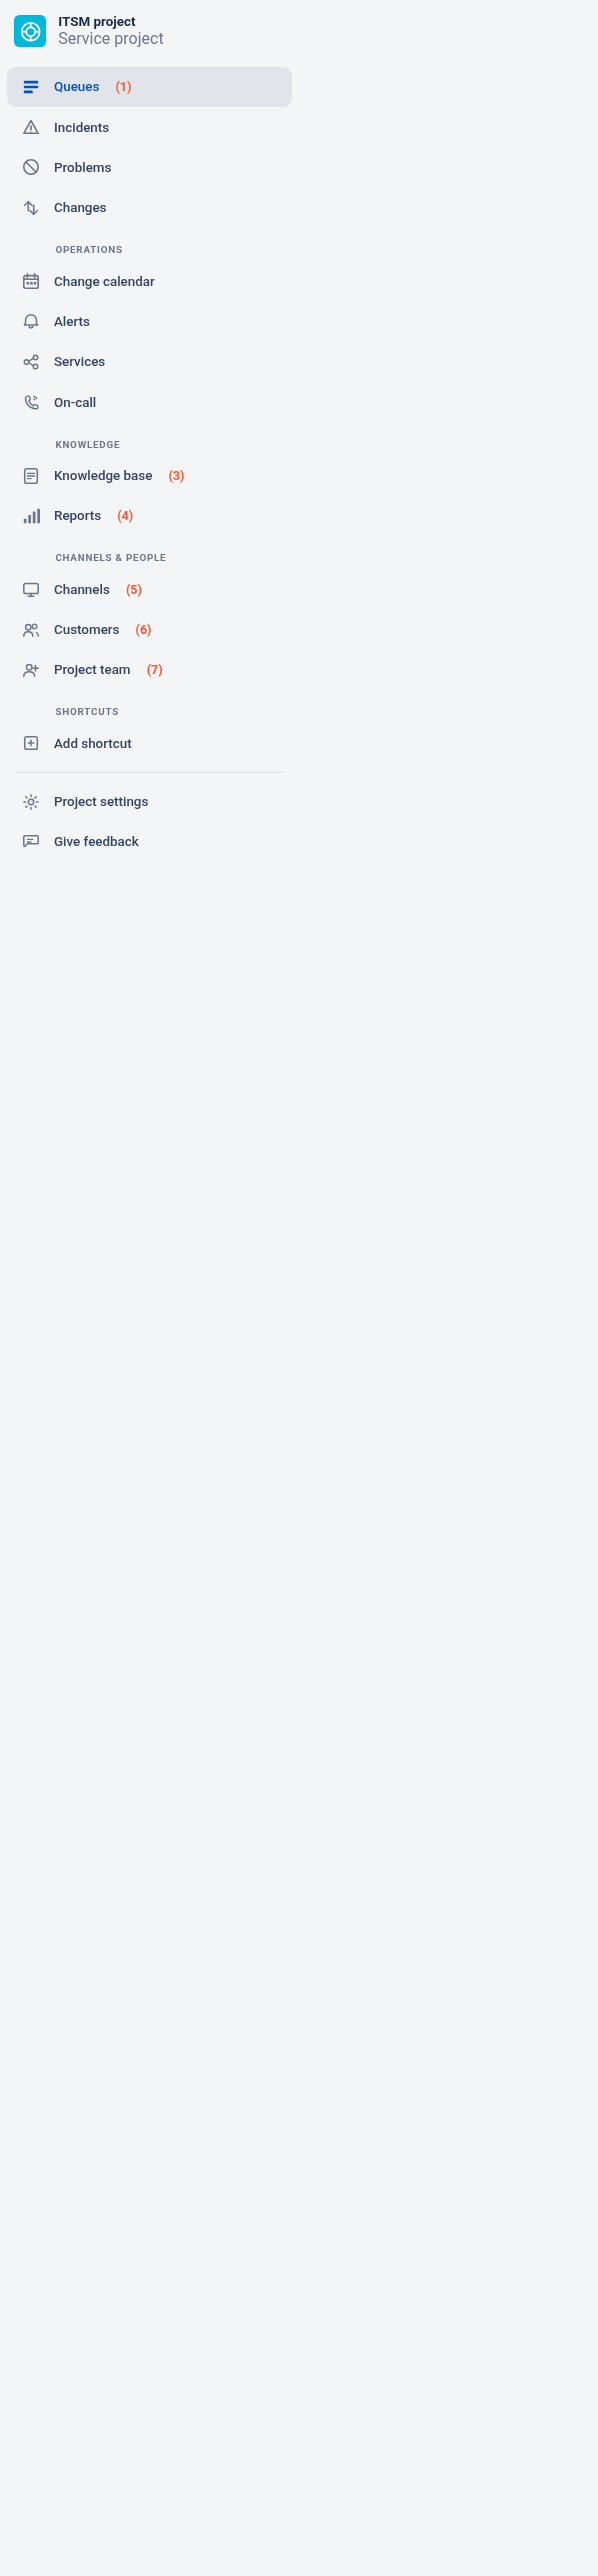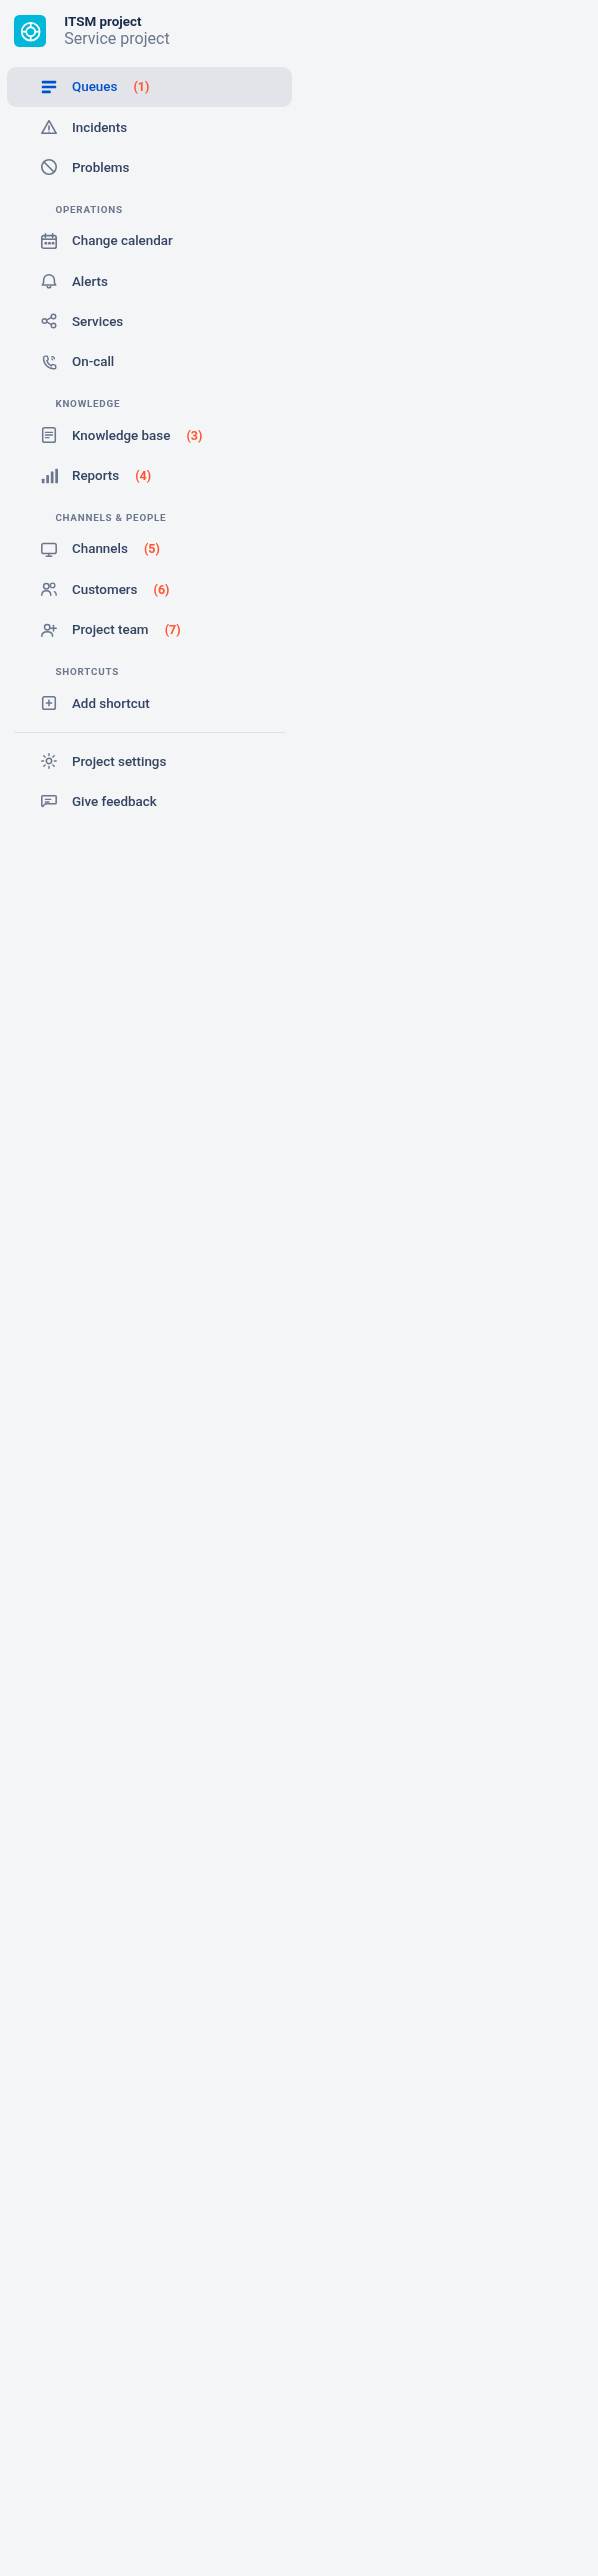--- a/index.html
+++ b/index.html
@@ -18,21 +18,21 @@
     .sidebar {
       background: #f4f5f7;
       width: 299px;
       padding: 0;
     }
 
     .project-header {
       display: flex;
       align-items: center;
       padding: 14.3px 14.3px 18px 14.3px;
-      gap: 18px;
+      gap: 12px;
     }
 
     .project-logo {
       width: 32px;
       height: 32px;
       background: #00b8d9;
       border-radius: 5.3px;
       display: flex;
       align-items: center;
       justify-content: center;
@@ -56,21 +56,21 @@
     }
 
     .project-type {
       font-size: 16px;
       color: #6b778c;
     }
 
     .nav-item {
       display: flex;
       align-items: center;
-      padding: 9px 31px;
+      padding: 9px 13px;
       gap: 12.5px;
       cursor: pointer;
       border-radius: 9px;
       margin: 0.9px 7.1px;
       color: #344563;
       text-decoration: none;
     }
 
     .nav-item.active {
       background: #e2e4e9;
@@ -172,20 +172,31 @@
   <div class="nav-item">
     <span class="nav-icon">
       <svg width="18" height="18" viewBox="0 0 20 20" fill="none">
         <circle cx="10" cy="10" r="8" stroke="#6b778c" stroke-width="1.8" fill="none"></circle>
         <line x1="4.5" y1="4.5" x2="15.5" y2="15.5" stroke="#6b778c" stroke-width="1.8" stroke-linecap="round"></line>
       </svg>
     </span>
     <span class="nav-item-label default">Problems</span>
   </div>
 
+  <div class="nav-item">
+    <span class="nav-icon">
+      <svg width="18" height="18" viewBox="0 0 20 20" fill="none">
+        <path d="M3 7l4-4 4 4" stroke="#6b778c" stroke-width="1.8" fill="none" stroke-linecap="round" stroke-linejoin="round"></path>
+        <path d="M7 3v10" stroke="#6b778c" stroke-width="1.8" stroke-linecap="round"></path>
+        <path d="M17 13l-4 4-4-4" stroke="#6b778c" stroke-width="1.8" fill="none" stroke-linecap="round" stroke-linejoin="round"></path>
+        <path d="M13 17V7" stroke="#6b778c" stroke-width="1.8" stroke-linecap="round"></path>
+      </svg>
+    </span>
+    <span class="nav-item-label default">Changes</span>
+  </div>
 
   <div class="section-label">OPERATIONS</div>
 
   <div class="nav-item">
     <span class="nav-icon">
       <svg width="18" height="18" viewBox="0 0 20 20" fill="none">
         <rect x="2" y="4" width="16" height="14" rx="2" stroke="#6b778c" stroke-width="1.8" fill="none"></rect>
         <line x1="2" y1="8" x2="18" y2="8" stroke="#6b778c" stroke-width="1.8"></line>
         <line x1="6" y1="2" x2="6" y2="6" stroke="#6b778c" stroke-width="1.8" stroke-linecap="round"></line>
         <line x1="14" y1="2" x2="14" y2="6" stroke="#6b778c" stroke-width="1.8" stroke-linecap="round"></line>

